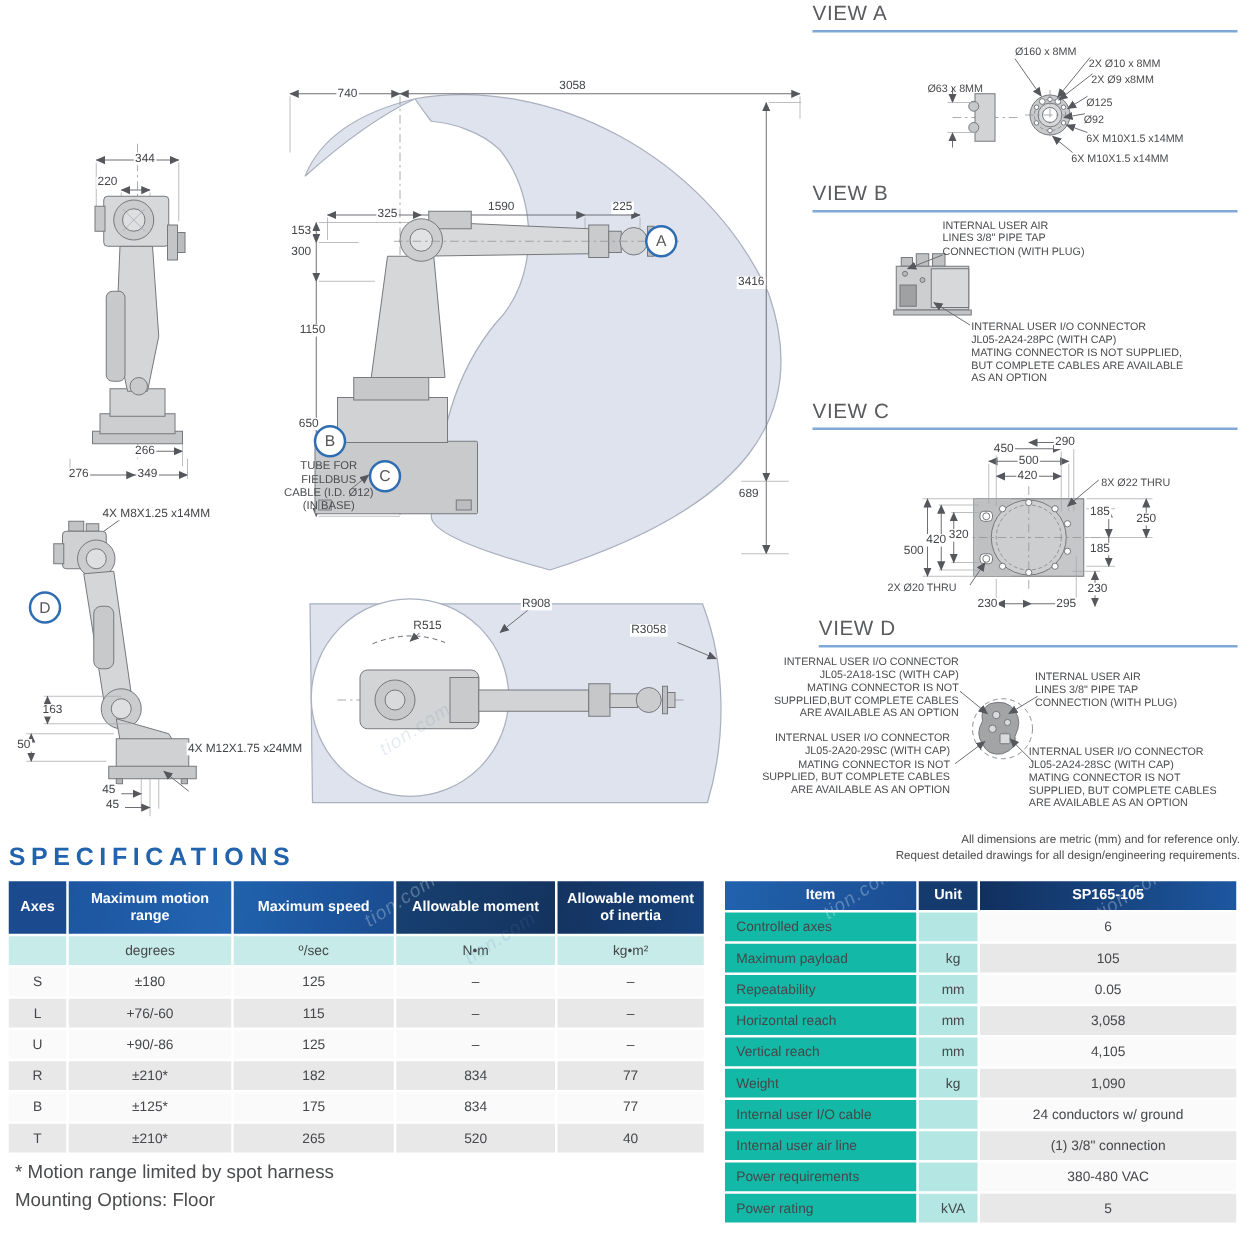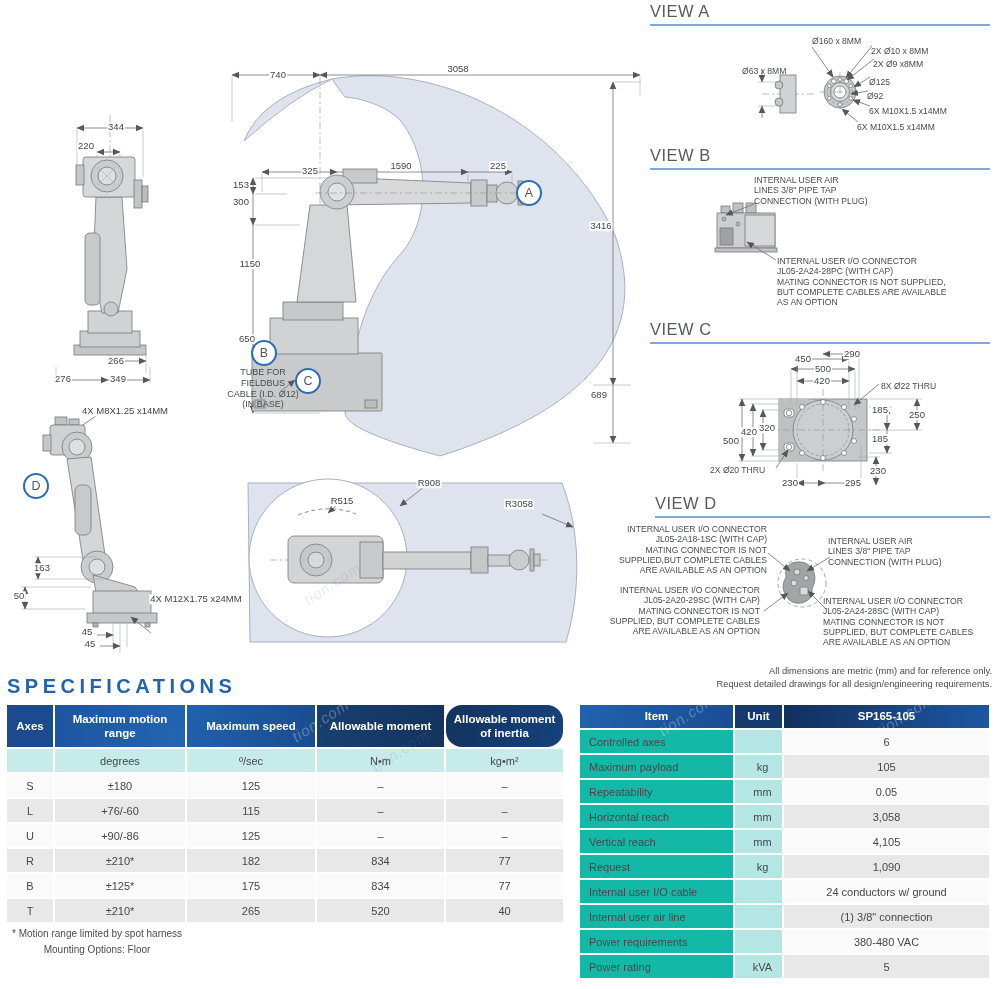--- a/index.html
+++ b/index.html
@@ -17,34 +17,34 @@
   .note{position:absolute;font-size:8.6px;color:#4a4c4f;line-height:1.2;white-space:pre-line;}
   .note.right{text-align:right;}
   .callout{position:absolute;width:22px;height:22px;border:2px solid #2f6db3;border-radius:50%;
            background:#fff;color:#54565a;font-size:12.5px;display:flex;align-items:center;
            justify-content:center;line-height:1;}
   .vh{position:absolute;width:340px;font-size:16.5px;color:#595b5e;letter-spacing:.5px;
       border-bottom:2px solid #7ea9d8;padding-bottom:3px;}
   #spec-title{position:absolute;left:7px;top:675px;font-size:20px;font-weight:800;
               letter-spacing:4.5px;color:#2263ae;}
   .ref{position:absolute;font-size:9.3px;color:#4a4c4e;line-height:1.35;white-space:pre-line;}
-  .foot{position:absolute;left:12px;top:926px;font-size:10px;color:#4a4c4e;line-height:1.55;text-align:center;}
+  .foot{position:absolute;left:12px;top:926px;font-size:15px;color:#4a4c4e;line-height:1.55;}
   table{border-collapse:separate;border-spacing:2px;table-layout:fixed;position:absolute;background:#fff;}
   #axes-table{left:5px;top:703px;width:560px;}
   #spec-table{left:578px;top:703px;width:413px;}
   th{font-size:11.5px;font-weight:bold;color:#fff;text-align:center;vertical-align:middle;
      line-height:1.25;padding:0 6px;}
   td{font-size:11px;color:#45474a;text-align:center;vertical-align:middle;padding:0 4px;}
   #axes-table th{height:42px;}
   #axes-table td{height:23px;}
   #axes-table thead tr:first-child th:nth-child(1){background:#1b4a8f;}
   #axes-table thead tr:first-child th:nth-child(2){background:linear-gradient(100deg,#1d55a0,#2365b2);}
   #axes-table thead tr:first-child th:nth-child(3){background:linear-gradient(100deg,#2062ae,#1a4c90);}
   #axes-table thead tr:first-child th:nth-child(4){background:linear-gradient(100deg,#174070,#14335f);}
-  #axes-table thead tr:first-child th:nth-child(5){background:linear-gradient(100deg,#14335f,#16417c);border-radius:16px;}
+  #axes-table thead tr:first-child th:nth-child(5){background:linear-gradient(100deg,#14335f,#16417c);}
   #axes-table tr.units td{background:#c6ebe9;}
   #axes-table tbody tr:nth-child(odd) td{background:#fafafb;}
   #axes-table tbody tr:nth-child(even) td{background:#e8e8e9;}
   #spec-table th{height:23px;}
   #spec-table td{height:23px;}
   #spec-table th:nth-child(1){background:linear-gradient(100deg,#2162ae,#1b4d92);}
   #spec-table th:nth-child(2){background:#143a6e;}
   #spec-table th:nth-child(3){background:linear-gradient(90deg,#11305e,#1d57a0);}
   #spec-table td.item{background:#14b8a6;text-align:left;padding-left:9px;}
   #spec-table td.unit{background:#b4e7e4;padding-left:12px;}
@@ -514,21 +514,21 @@
           <td class="item">Horizontal reach</td>
           <td class="unit">mm</td>
           <td class="val">3,058</td>
         </tr>
         <tr>
           <td class="item">Vertical reach</td>
           <td class="unit">mm</td>
           <td class="val">4,105</td>
         </tr>
         <tr>
-          <td class="item">Request</td>
+          <td class="item">Weight</td>
           <td class="unit">kg</td>
           <td class="val">1,090</td>
         </tr>
         <tr>
           <td class="item">Internal user I/O cable</td>
           <td class="unit"></td>
           <td class="val">24 conductors w/ ground</td>
         </tr>
         <tr>
           <td class="item">Internal user air line</td>

